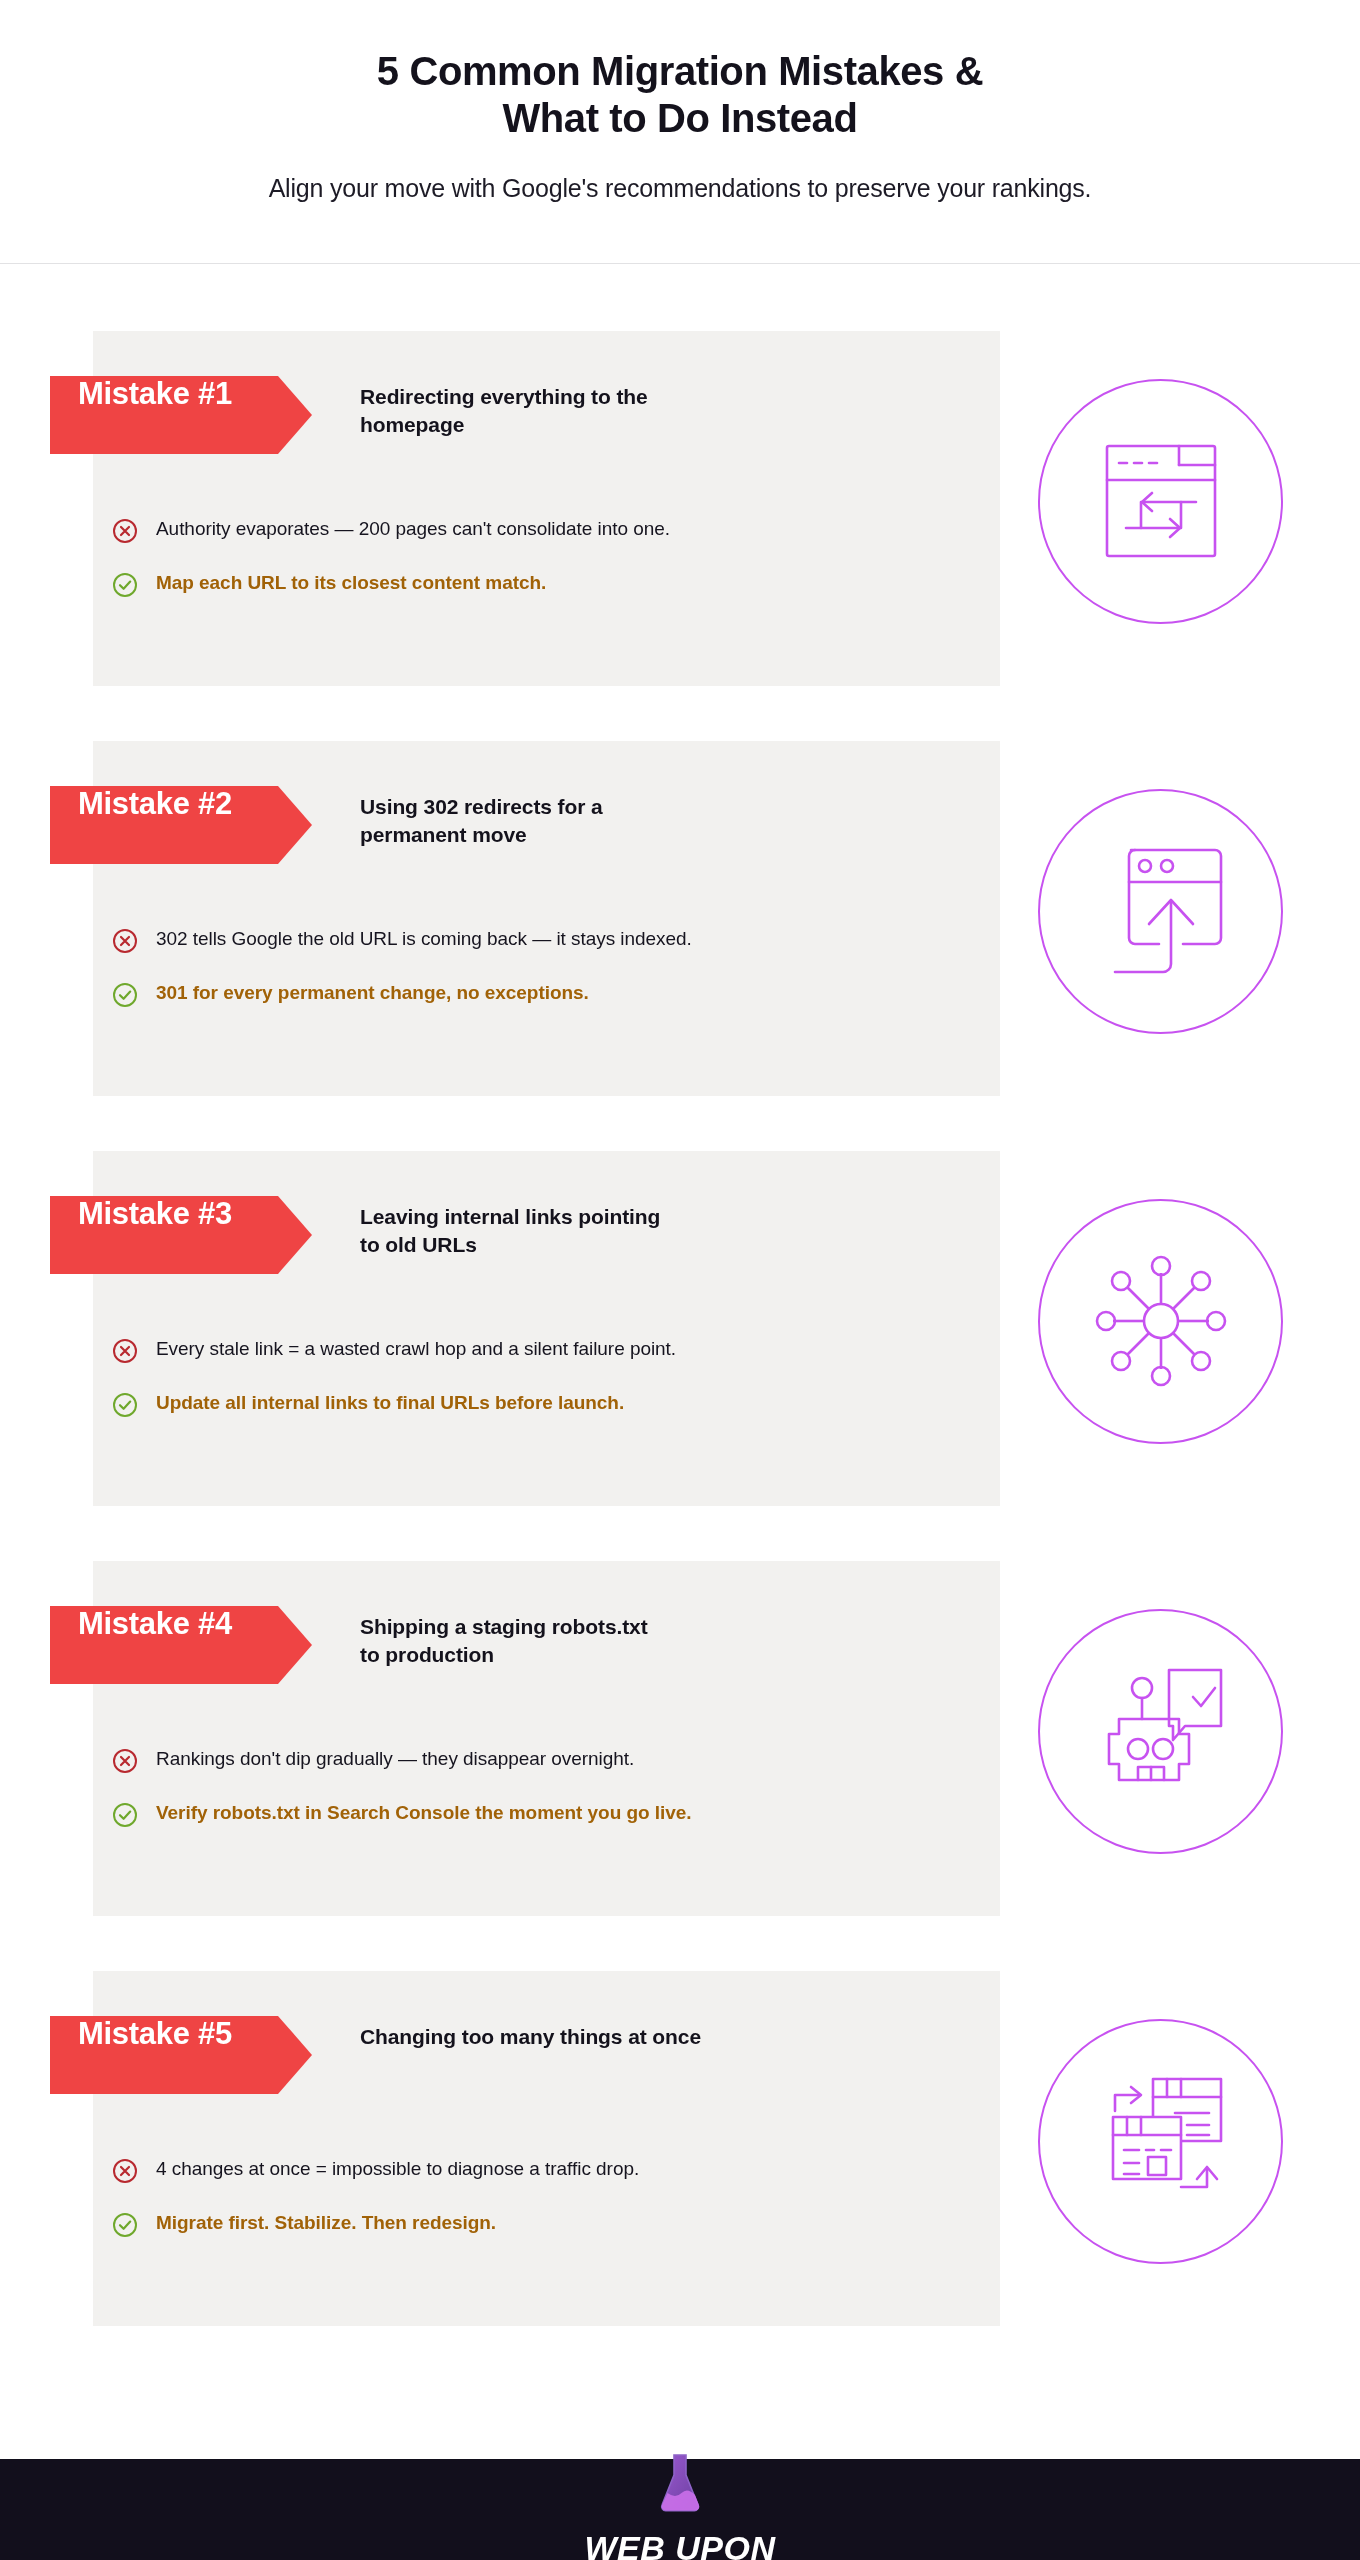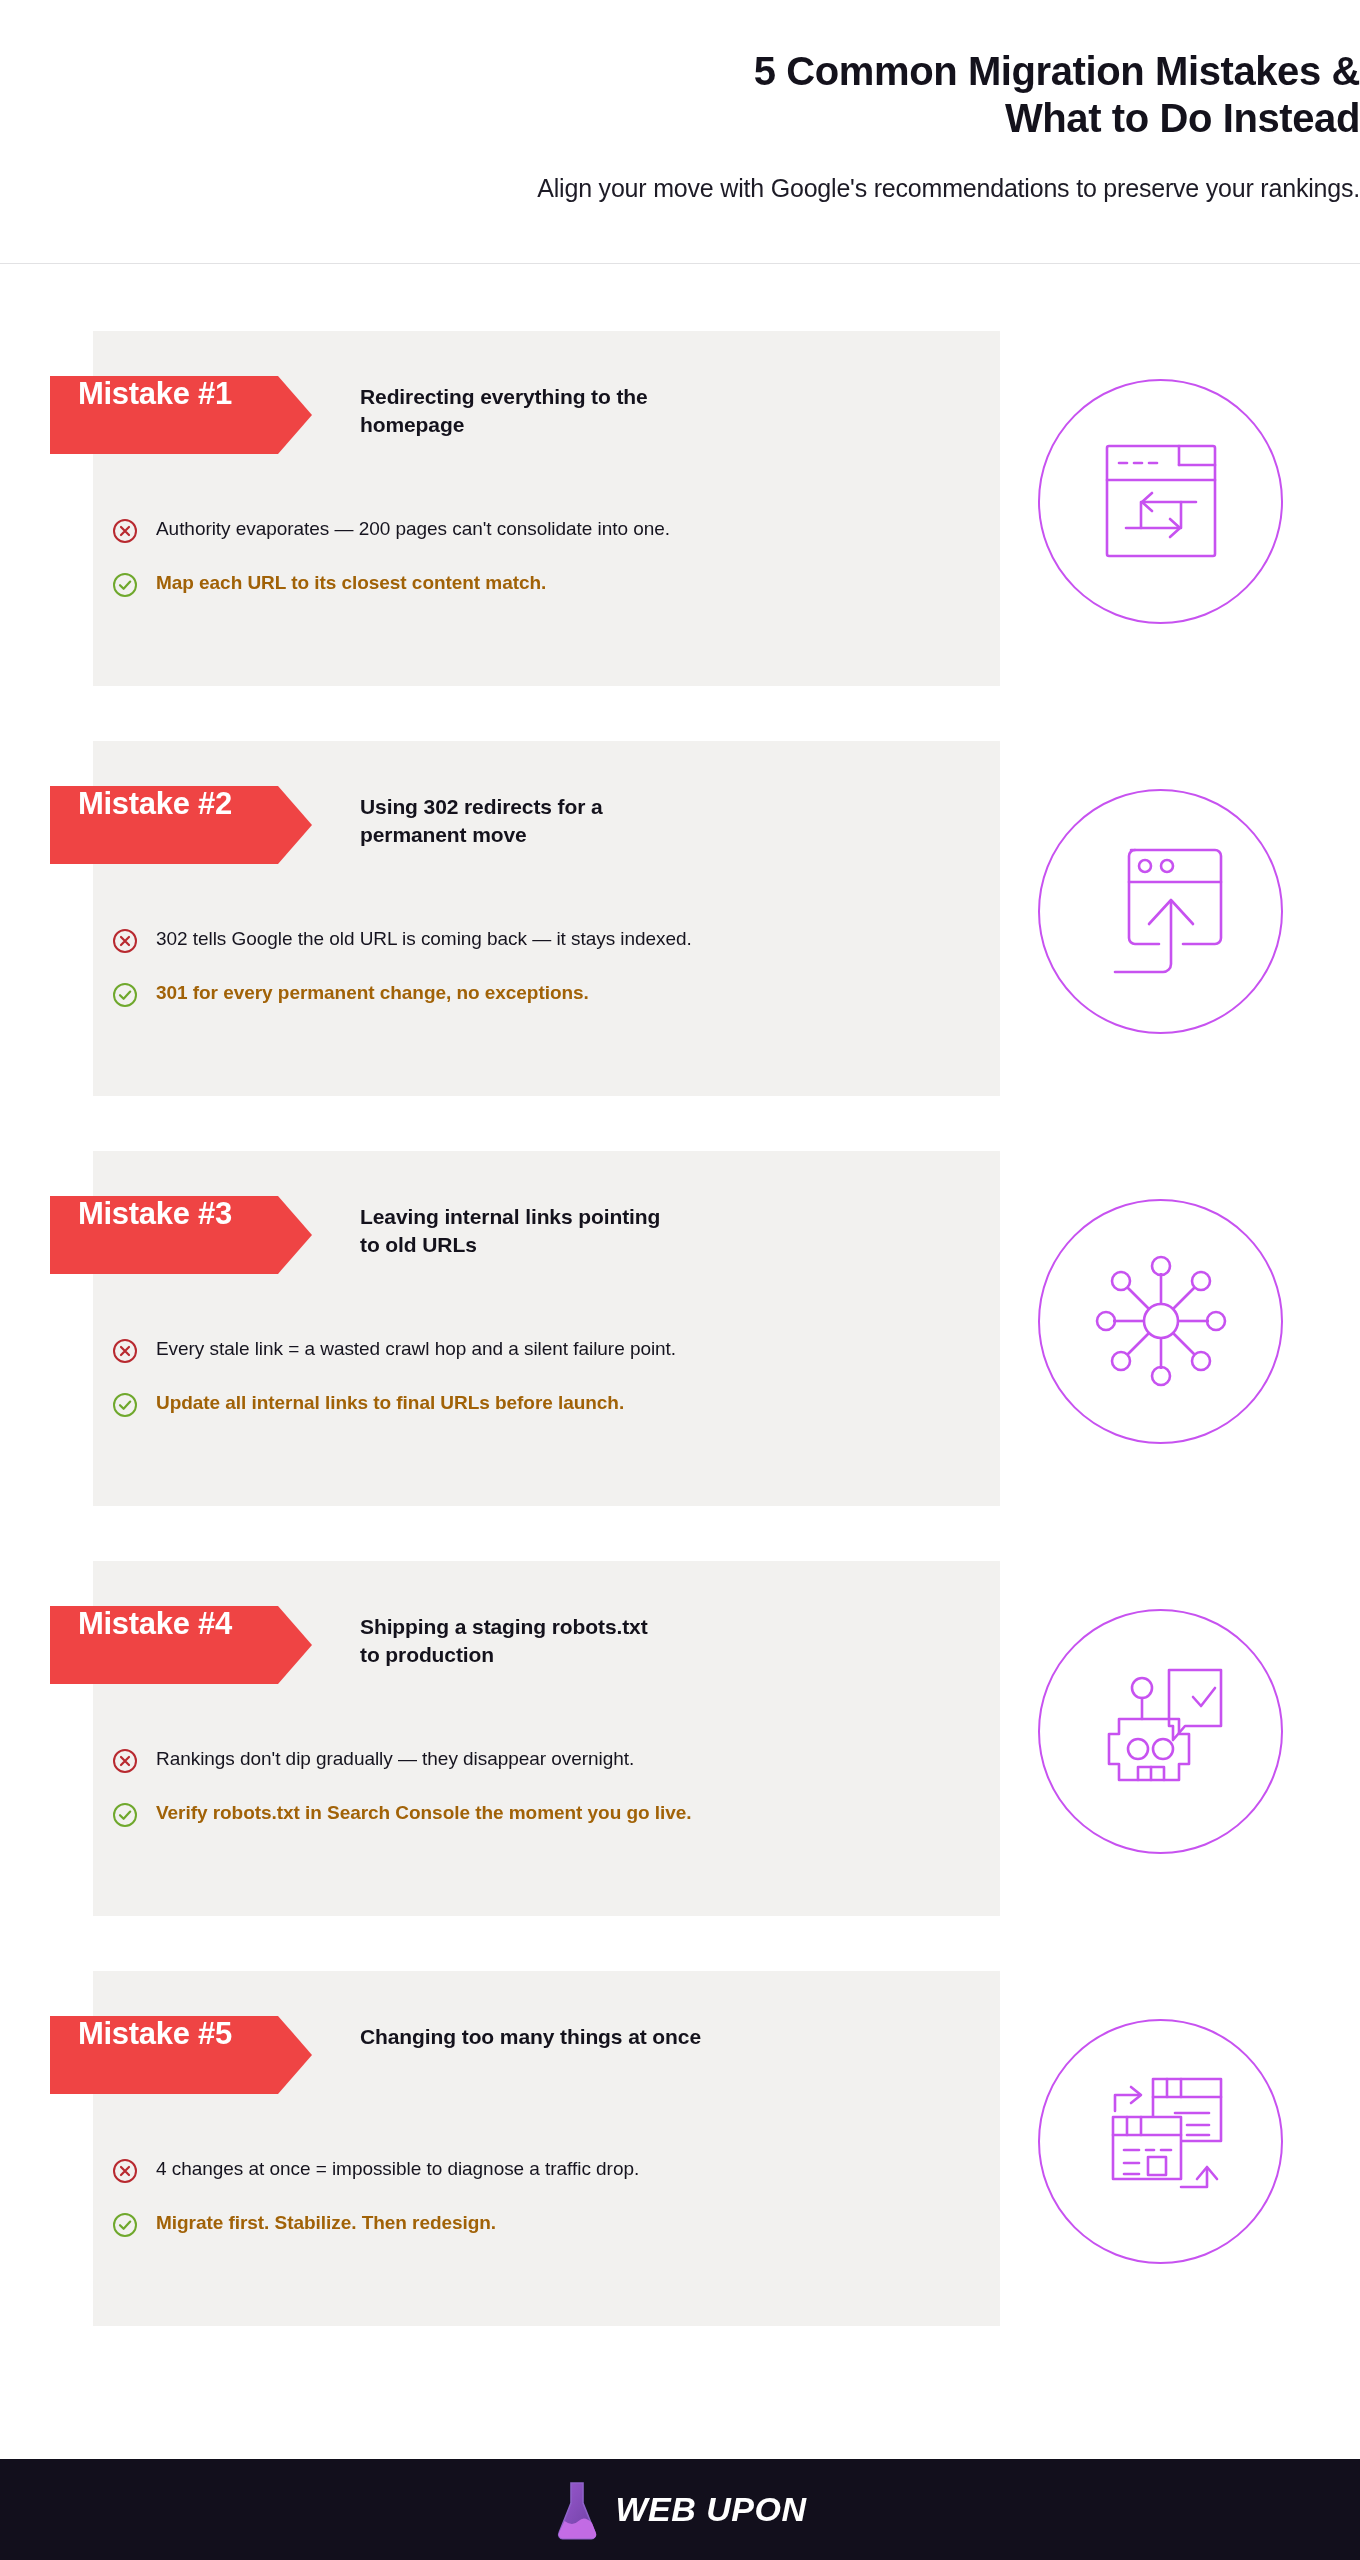--- a/index.html
+++ b/index.html
@@ -16,21 +16,21 @@
     position: relative;
     width: 1360px;
     height: 2560px;
     background: #ffffff;
     overflow: hidden;
   }
 
   
   .header {
     padding-top: 48px;
-    text-align: right;
+    text-align: center;
   }
   .header-title {
     font-size: 40px;
     font-weight: 800;
     line-height: 1.18;
     color: #14121c;
     letter-spacing: -0.4px;
     white-space: pre-line;
   }
   .header-sub {
@@ -165,20 +165,21 @@
     position: absolute;
     left: 0;
     bottom: 0;
     width: 1360px;
     height: 101px;
     background: #120f1c;
     display: flex;
     align-items: center;
     justify-content: center;
     gap: 16px;
+    flex-direction: column;
   }
   .footer-logo { width: 46px; height: 62px; }
   .footer-logo svg { display: block; }
   .footer-text {
     color: #ffffff;
     font-size: 34px;
     font-weight: 800;
     font-style: italic;
     letter-spacing: 0.5px;
   }

